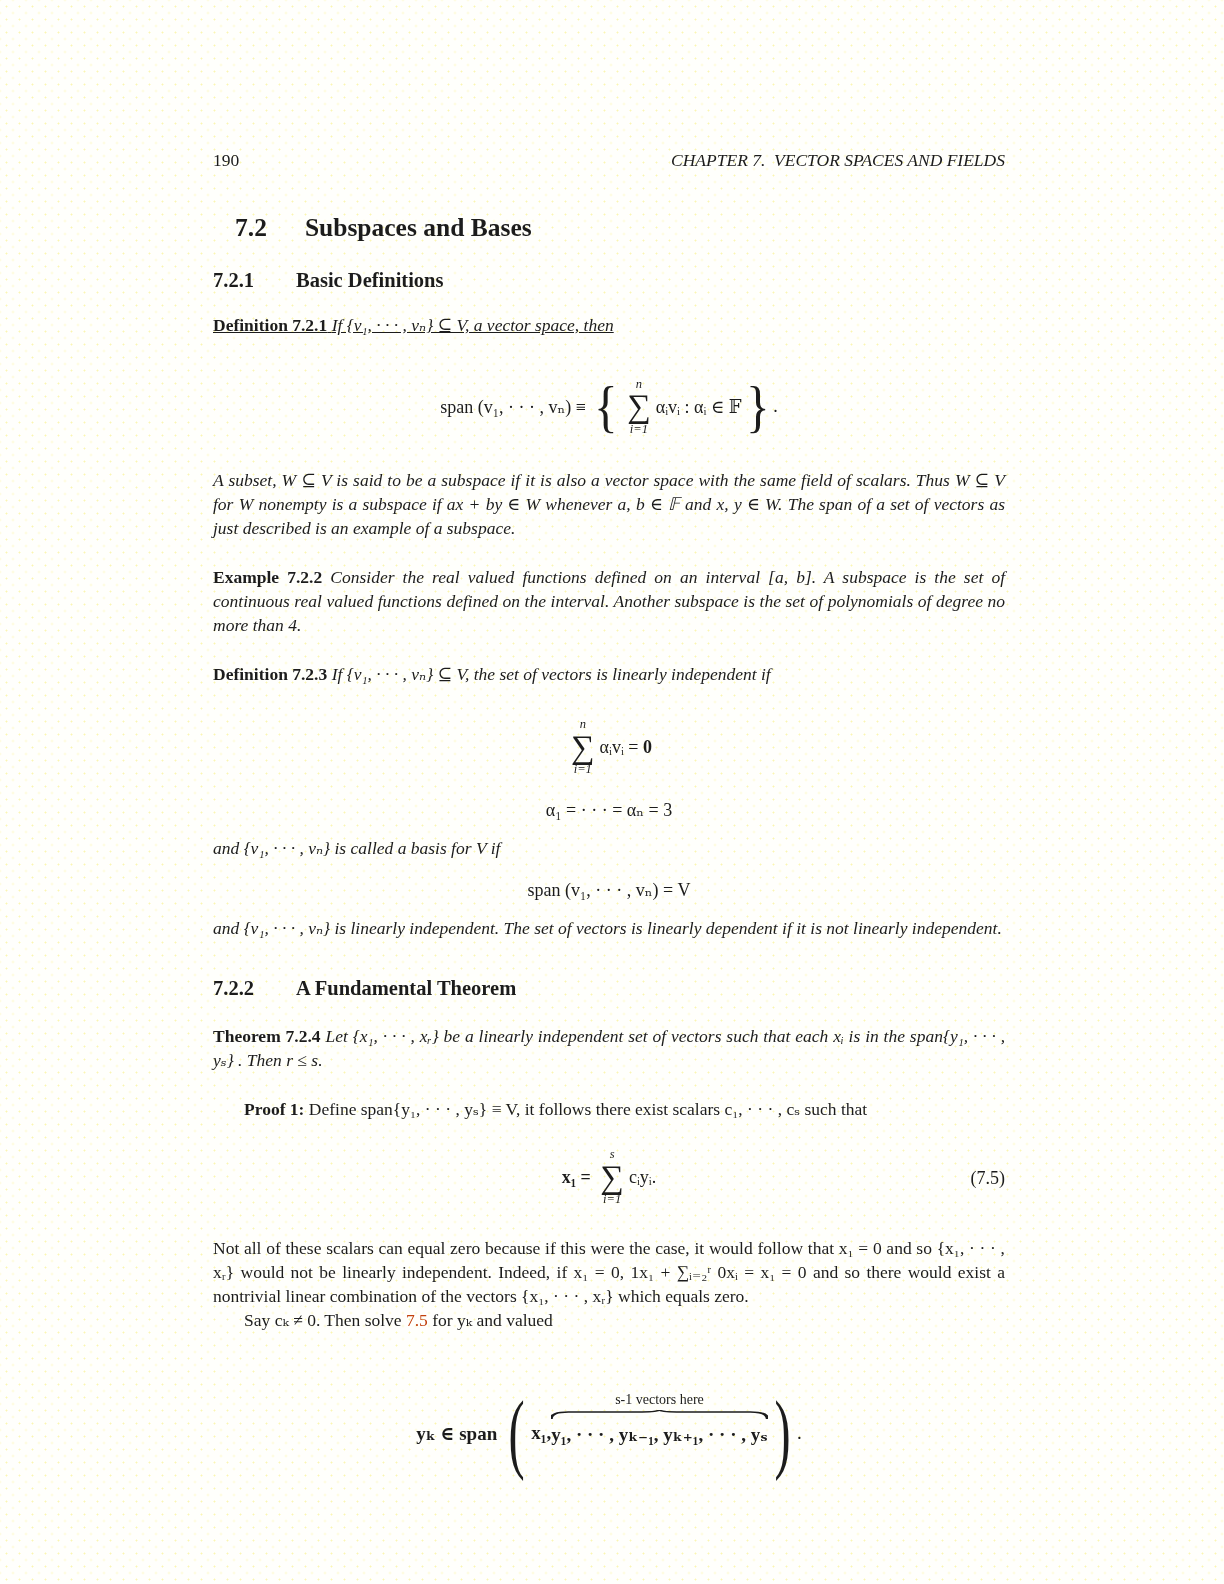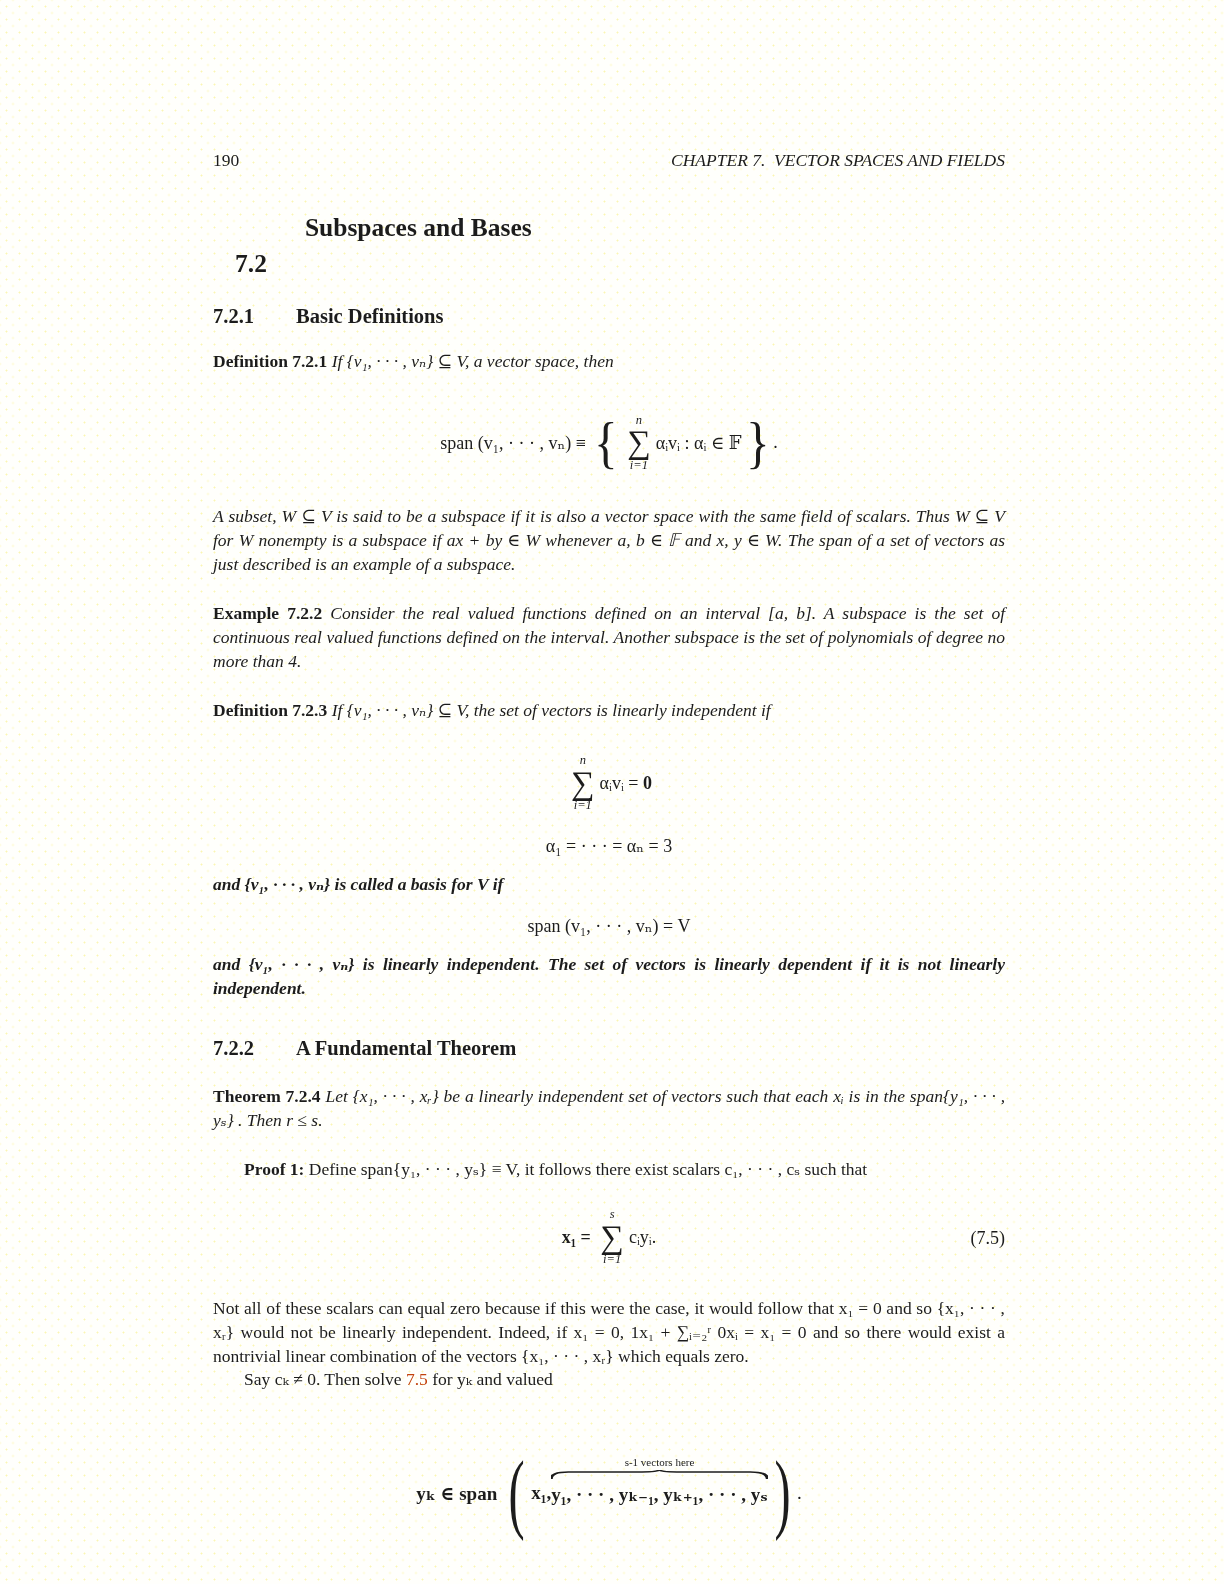--- a/index.html
+++ b/index.html
@@ -16,30 +16,30 @@
     overflow:hidden;
   }
   .content { position:absolute; left:213px; top:150px; width:792px; }
 
   
   .pagehead { display:flex; justify-content:space-between; align-items:center; font-size:17.5px; }
   .pagehead .chap { font-style:italic; white-space:pre; }
 
   
   .sec-head { margin-top:42px; font-weight:bold; font-size:25.5px; display:flex; padding-left:22px; }
-  .sec-head .num { margin-right:38px;margin-top:36px; }
+  .sec-head .num { margin-right:38px; }
   .sub-head { margin-top:26px; font-weight:bold; font-size:20.5px; display:flex; }
   .sub-head .num { margin-right:42px; }
   .sub-head.second { margin-top:36px; }
 
   
   .para { font-size:17.5px; line-height:1.37; text-align:justify; }
   .it { font-style:italic; }
   .lbl { font-weight:bold; font-style:normal; }
-  .mt-def { margin-top:22px; }
+  .mt-def { margin-top:22px;text-decoration:underline; }
   .mt-para { margin-top:19px; }
   .mt-ex { margin-top:25px; }
   .indent1 { text-indent:31px; }
 
   
   .eq { display:flex; justify-content:center; align-items:center; font-size:18px; position:relative; }
   .eq .txt { white-space:pre; }
   .bigsum { display:inline-flex; flex-direction:column; align-items:center; line-height:1; margin:0 5px; }
   .bigsum .lim { font-size:12.5px; font-style:italic; line-height:1.1; }
   .bigsum .sigma { font-size:33px; line-height:0.95; font-style:normal; }
@@ -47,24 +47,24 @@
   .bigparen { font-size:88px; font-weight:400; line-height:0; transform:scaleX(0.55); }
   .eq-span-def { margin-top:26px; height:86px; }
   .eq-sum0 { margin-top:22px; height:78px; }
   .eq-alphas { margin-top:12px; }
   .eq-spanv { margin-top:18px; }
   .eq-75 { margin-top:16px; height:80px; }
   .eq-75 .tag { position:absolute; right:0; top:50%; transform:translateY(-50%); font-style:normal;margin-left:23px; }
   .eq-final { margin-top:46px; height:110px; font-size:19px; }
   .bold-math { font-weight:bold; }
   .obr-wrap { position:relative; display:inline-block; padding-top:2px; }
-  .obr-label { position:absolute; bottom:calc(100% + 13px); left:0; width:100%; text-align:center; font-size:11px; font-style:normal; white-space:nowrap; }
+  .obr-label { position:absolute; bottom:calc(100% + 13px); left:0; width:100%; text-align:center; font-size:14px; font-style:normal; white-space:nowrap; }
   .obr-svg { position:absolute; bottom:calc(100% + 2px); left:0; width:100%; height:9px; }
   .mt-implies { margin-top:16px; }
-  .mt-and { margin-top:16px;font-weight:bold; }
+  .mt-and { margin-top:16px; }
   .link { color:#c2410c; text-decoration:none; cursor:pointer; }
 </style>
 </head>
 <body>
 
 <div class="content">
 
   <div class="pagehead">
     <span>190</span>
     <span class="chap it">CHAPTER 7.  VECTOR SPACES AND FIELDS</span>

